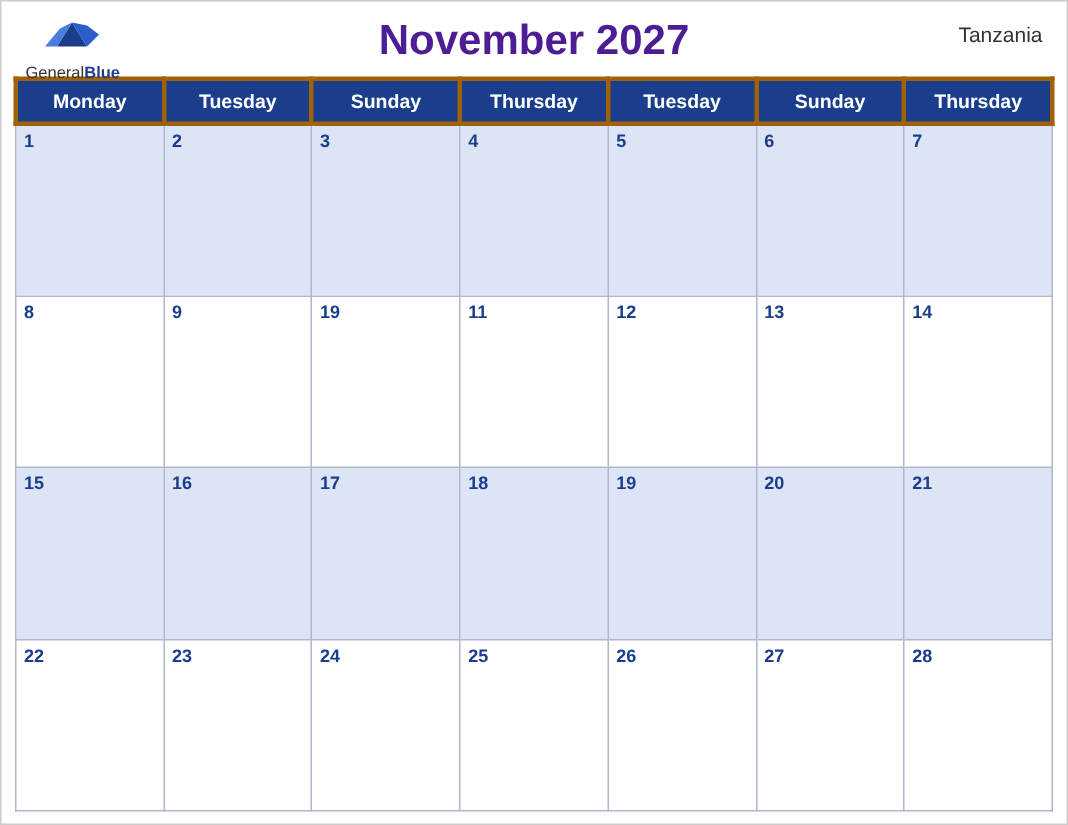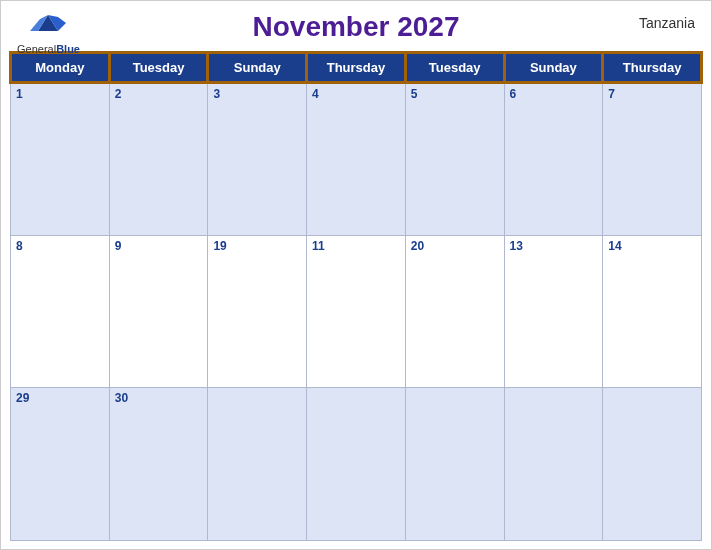--- a/index.html
+++ b/index.html
@@ -176,38 +176,71 @@
             <td>
               <span class="day-num">9</span>
             </td>
             <td>
               <span class="day-num">19</span>
             </td>
             <td>
               <span class="day-num">11</span>
             </td>
             <td>
+              <span class="day-num">12</span>
+            </td>
+            <td>
+              <span class="day-num">13</span>
+            </td>
+            <td>
+              <span class="day-num">14</span>
+            </td>
+          </tr>
+          <tr>
+            <td>
+              <span class="day-num">15</span>
+            </td>
+            <td>
+              <span class="day-num">16</span>
+            </td>
+            <td>
+              <span class="day-num">17</span>
+            </td>
+            <td>
+              <span class="day-num">18</span>
+            </td>
+            <td>
+              <span class="day-num">19</span>
+            </td>
+            <td>
               <span class="day-num">20</span>
             </td>
             <td>
-              <span class="day-num">13</span>
-            </td>
-            <td>
-              <span class="day-num">14</span>
+              <span class="day-num">21</span>
             </td>
           </tr>
           <tr>
             <td>
-              <span class="day-num">29</span>
-            </td>
-            <td>
-              <span class="day-num">30</span>
-            </td>
-            <td class="empty"></td>
-            <td class="empty"></td>
-            <td class="empty"></td>
-            <td class="empty"></td>
-            <td class="empty"></td>
+              <span class="day-num">22</span>
+            </td>
+            <td>
+              <span class="day-num">23</span>
+            </td>
+            <td>
+              <span class="day-num">24</span>
+            </td>
+            <td>
+              <span class="day-num">25</span>
+            </td>
+            <td>
+              <span class="day-num">26</span>
+            </td>
+            <td>
+              <span class="day-num">27</span>
+            </td>
+            <td>
+              <span class="day-num">28</span>
+            </td>
           </tr>
         </tbody>
     </table>
   </div>
 </div>
 
 </body></html>

